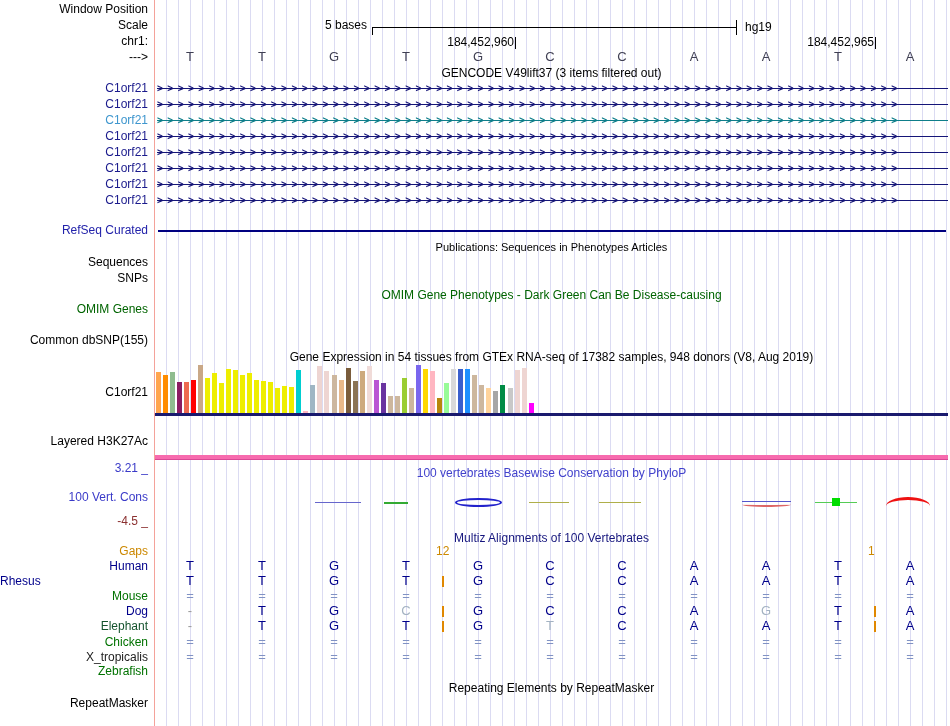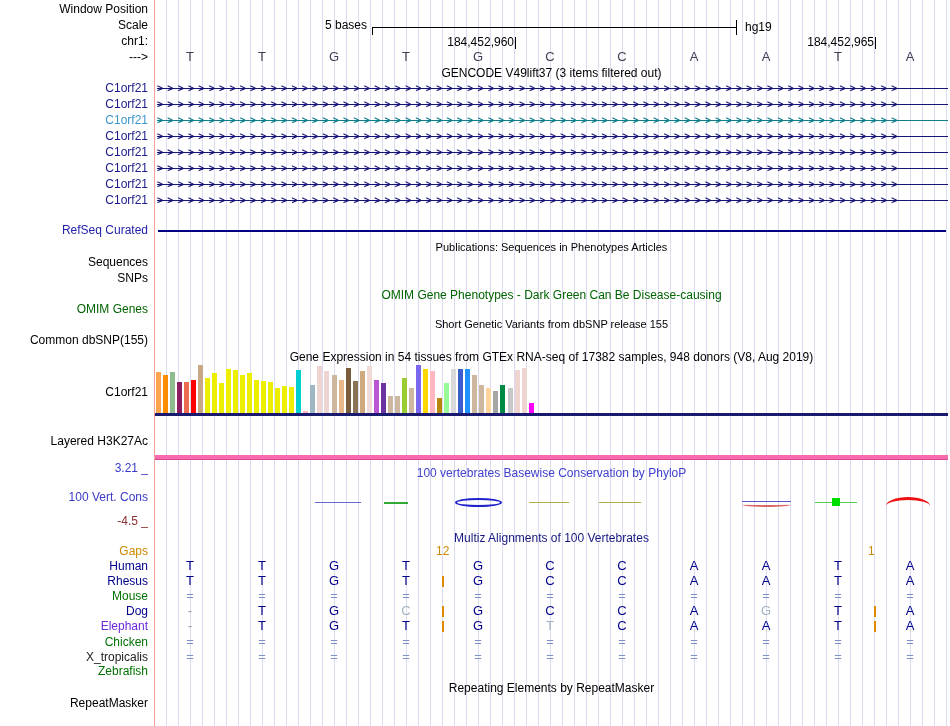--- a/index.html
+++ b/index.html
@@ -95,21 +95,20 @@
   <div class="abs" style="top:27px;left:372px;width:1px;height:8px;background:#000;"></div>
   <div class="abs" style="top:20px;left:736px;width:1px;height:15px;background:#000;"></div>
   <div class="abs" style="top:20px;left:745px;">hg19</div>
 
   <div class="abs" style="top:35px;left:430px;width:86px;text-align:right;white-space:nowrap;"><span>184,452,960</span><span class="tick"></span></div>
   <div class="abs" style="top:35px;left:790px;width:86px;text-align:right;white-space:nowrap;"><span>184,452,965</span><span class="tick"></span></div>
 
   <div class="title" style="top:66px">GENCODE V49lift37 (3 items filtered out)</div>
   <div class="title" style="top:240px;font-size:11px;">Publications: Sequences in Phenotypes Articles</div>
   <div class="title" style="top:288px;color:#006400;">OMIM Gene Phenotypes - Dark Green Can Be Disease-causing</div>
-  <div class="title" style="top:317px;font-size:11px;">Short Genetic Variants from dbSNP release 155</div>
   <div class="title" style="top:350px">Gene Expression in 54 tissues from GTEx RNA-seq of 17382 samples, 948 donors (V8, Aug 2019)</div>
   <div class="title" style="top:466px;color:#4141CC;">100 vertebrates Basewise Conservation by PhyloP</div>
   <div class="title" style="top:531px;color:#16167E;">Multiz Alignments of 100 Vertebrates</div>
   <div class="title" style="top:681px">Repeating Elements by RepeatMasker</div>
 
   <div class="leftlbl" style="top:223px;color:#2222AA;">RefSeq Curated</div>
   <div class="leftlbl" style="top:255px">Sequences</div>
   <div class="leftlbl" style="top:271px">SNPs</div>
   <div class="leftlbl" style="top:302px;color:#006400;">OMIM Genes</div>
   <div class="leftlbl" style="top:333px">Common dbSNP(155)</div>
@@ -232,21 +231,21 @@
     <div class="abs" style="left: 252px; top: 559px; width: 20px; text-align: center; font-size: 13px; line-height: 14px; color: rgb(0, 0, 139);">T</div>
     <div class="abs" style="left: 324px; top: 559px; width: 20px; text-align: center; font-size: 13px; line-height: 14px; color: rgb(0, 0, 139);">G</div>
     <div class="abs" style="left: 396px; top: 559px; width: 20px; text-align: center; font-size: 13px; line-height: 14px; color: rgb(0, 0, 139);">T</div>
     <div class="abs" style="left: 468px; top: 559px; width: 20px; text-align: center; font-size: 13px; line-height: 14px; color: rgb(0, 0, 139);">G</div>
     <div class="abs" style="left: 540px; top: 559px; width: 20px; text-align: center; font-size: 13px; line-height: 14px; color: rgb(0, 0, 139);">C</div>
     <div class="abs" style="left: 612px; top: 559px; width: 20px; text-align: center; font-size: 13px; line-height: 14px; color: rgb(0, 0, 139);">C</div>
     <div class="abs" style="left: 684px; top: 559px; width: 20px; text-align: center; font-size: 13px; line-height: 14px; color: rgb(0, 0, 139);">A</div>
     <div class="abs" style="left: 756px; top: 559px; width: 20px; text-align: center; font-size: 13px; line-height: 14px; color: rgb(0, 0, 139);">A</div>
     <div class="abs" style="left: 828px; top: 559px; width: 20px; text-align: center; font-size: 13px; line-height: 14px; color: rgb(0, 0, 139);">T</div>
     <div class="abs" style="left: 900px; top: 559px; width: 20px; text-align: center; font-size: 13px; line-height: 14px; color: rgb(0, 0, 139);">A</div>
-    <div class="abs" style="left: 0px; top: 574px; width: 148px; text-align: right; color: rgb(0, 0, 139); line-height: 14px;">Rhesus</div>
+    <div class="abs" style="left: 0px; top: 574px; width: 148px; text-align: left; color: rgb(0, 0, 139); line-height: 14px;">Rhesus</div>
     <div class="abs" style="left: 180px; top: 574px; width: 20px; text-align: center; font-size: 13px; line-height: 14px; color: rgb(0, 0, 139);">T</div>
     <div class="abs" style="left: 252px; top: 574px; width: 20px; text-align: center; font-size: 13px; line-height: 14px; color: rgb(0, 0, 139);">T</div>
     <div class="abs" style="left: 324px; top: 574px; width: 20px; text-align: center; font-size: 13px; line-height: 14px; color: rgb(0, 0, 139);">G</div>
     <div class="abs" style="left: 396px; top: 574px; width: 20px; text-align: center; font-size: 13px; line-height: 14px; color: rgb(0, 0, 139);">T</div>
     <div class="abs" style="left: 468px; top: 574px; width: 20px; text-align: center; font-size: 13px; line-height: 14px; color: rgb(0, 0, 139);">G</div>
     <div class="abs" style="left: 540px; top: 574px; width: 20px; text-align: center; font-size: 13px; line-height: 14px; color: rgb(0, 0, 139);">C</div>
     <div class="abs" style="left: 612px; top: 574px; width: 20px; text-align: center; font-size: 13px; line-height: 14px; color: rgb(0, 0, 139);">C</div>
     <div class="abs" style="left: 684px; top: 574px; width: 20px; text-align: center; font-size: 13px; line-height: 14px; color: rgb(0, 0, 139);">A</div>
     <div class="abs" style="left: 756px; top: 574px; width: 20px; text-align: center; font-size: 13px; line-height: 14px; color: rgb(0, 0, 139);">A</div>
     <div class="abs" style="left: 828px; top: 574px; width: 20px; text-align: center; font-size: 13px; line-height: 14px; color: rgb(0, 0, 139);">T</div>
@@ -271,21 +270,21 @@
     <div class="abs" style="left: 396px; top: 604px; width: 20px; text-align: center; font-size: 13px; line-height: 14px; color: rgb(163, 178, 194);">C</div>
     <div class="abs" style="left: 468px; top: 604px; width: 20px; text-align: center; font-size: 13px; line-height: 14px; color: rgb(0, 0, 139);">G</div>
     <div class="abs" style="left: 540px; top: 604px; width: 20px; text-align: center; font-size: 13px; line-height: 14px; color: rgb(0, 0, 139);">C</div>
     <div class="abs" style="left: 612px; top: 604px; width: 20px; text-align: center; font-size: 13px; line-height: 14px; color: rgb(0, 0, 139);">C</div>
     <div class="abs" style="left: 684px; top: 604px; width: 20px; text-align: center; font-size: 13px; line-height: 14px; color: rgb(0, 0, 139);">A</div>
     <div class="abs" style="left: 756px; top: 604px; width: 20px; text-align: center; font-size: 13px; line-height: 14px; color: rgb(163, 178, 194);">G</div>
     <div class="abs" style="left: 828px; top: 604px; width: 20px; text-align: center; font-size: 13px; line-height: 14px; color: rgb(0, 0, 139);">T</div>
     <div class="abs" style="left: 900px; top: 604px; width: 20px; text-align: center; font-size: 13px; line-height: 14px; color: rgb(0, 0, 139);">A</div>
     <div class="abs" style="left: 442px; top: 606px; width: 2px; height: 11px; background: rgb(224, 136, 0);"></div>
     <div class="abs" style="left: 874px; top: 606px; width: 2px; height: 11px; background: rgb(224, 136, 0);"></div>
-    <div class="abs" style="left: 0px; top: 619px; width: 148px; text-align: right; color: #6d28d9; line-height: 14px;">Elephant</div>
+    <div class="abs" style="left: 0px; top: 619px; width: 148px; text-align: right; color: #14532d; line-height: 14px;">Elephant</div>
     <div class="abs" style="left: 180px; top: 619px; width: 20px; text-align: center; font-size: 13px; line-height: 14px; color: rgb(153, 153, 153);">-</div>
     <div class="abs" style="left: 252px; top: 619px; width: 20px; text-align: center; font-size: 13px; line-height: 14px; color: rgb(0, 0, 139);">T</div>
     <div class="abs" style="left: 324px; top: 619px; width: 20px; text-align: center; font-size: 13px; line-height: 14px; color: rgb(0, 0, 139);">G</div>
     <div class="abs" style="left: 396px; top: 619px; width: 20px; text-align: center; font-size: 13px; line-height: 14px; color: rgb(0, 0, 139);">T</div>
     <div class="abs" style="left: 468px; top: 619px; width: 20px; text-align: center; font-size: 13px; line-height: 14px; color: rgb(0, 0, 139);">G</div>
     <div class="abs" style="left: 540px; top: 619px; width: 20px; text-align: center; font-size: 13px; line-height: 14px; color: rgb(163, 178, 194);">T</div>
     <div class="abs" style="left: 612px; top: 619px; width: 20px; text-align: center; font-size: 13px; line-height: 14px; color: rgb(0, 0, 139);">C</div>
     <div class="abs" style="left: 684px; top: 619px; width: 20px; text-align: center; font-size: 13px; line-height: 14px; color: rgb(0, 0, 139);">A</div>
     <div class="abs" style="left: 756px; top: 619px; width: 20px; text-align: center; font-size: 13px; line-height: 14px; color: rgb(0, 0, 139);">A</div>
     <div class="abs" style="left: 828px; top: 619px; width: 20px; text-align: center; font-size: 13px; line-height: 14px; color: rgb(0, 0, 139);">T</div>

